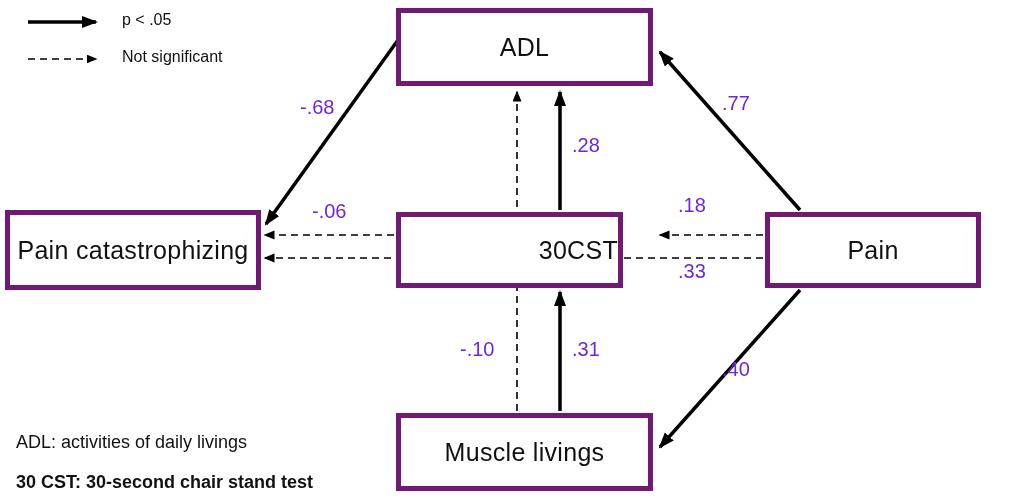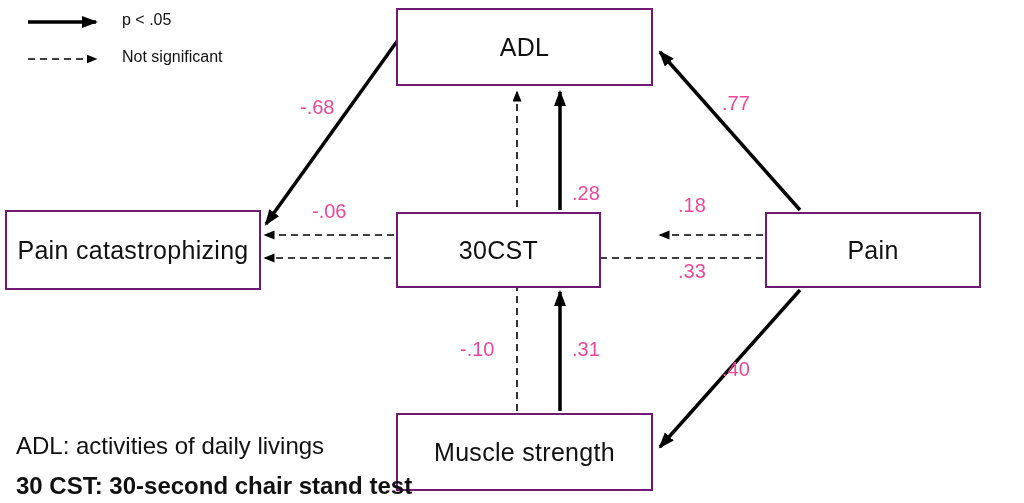--- a/index.html
+++ b/index.html
@@ -19,50 +19,50 @@
   #arrows {
     position: absolute;
     left: 0;
     top: 0;
     z-index: 1;
   }
   .node {
     position: absolute;
     z-index: 2;
     background: #ffffff;
-    border: 2px solid #701a75;
+    border: 5px solid #701a75;
     display: flex;
     align-items: center;
     justify-content: center;
     box-sizing: border-box;
   }
   .node .node-label {
     font-size: 25px;
     letter-spacing: 0.3px;
     color: #111111;
     white-space: nowrap;
   }
   .coef {
     position: absolute;
     z-index: 3;
     font-size: 20px;
-    color: #ec4899;
+    color: #6d28d9;
     white-space: nowrap;
   }
   .legend-text {
     position: absolute;
     z-index: 3;
     font-size: 16px;
     color: #111111;
     white-space: nowrap;
   }
   .footnote {
     position: absolute;
     z-index: 3;
-    font-size: 24px;
+    font-size: 18px;
     color: #111111;
     white-space: nowrap;
   }
   line.solid-edge {
     stroke: #000000;
     stroke-width: 3.5;
   }
   line.dashed-edge {
     stroke: #000000;
     stroke-width: 1.6;
@@ -100,34 +100,34 @@
   </svg>
 
   <div class="node" style="left:396px; top:8px; width:257px; height:78px;">
     <span class="node-label">ADL</span>
   </div>
 
   <div class="node" style="left:5px; top:210px; width:256px; height:80px;">
     <span class="node-label">Pain catastrophizing</span>
   </div>
 
-  <div class="node" style="left:396px; top:212px; width:205px; height:76px;">
+  <div class="node" style="left:396px; top:212px; width:227px; height:76px;justify-content:flex-end;">
     <span class="node-label">30CST</span>
   </div>
 
   <div class="node" style="left:765px; top:212px; width:216px; height:76px;">
     <span class="node-label">Pain</span>
   </div>
 
   <div class="node" style="left:396px; top:413px; width:257px; height:78px;">
-    <span class="node-label">Muscle strength</span>
+    <span class="node-label">Muscle livings</span>
   </div>
 
   <div class="coef" style="left:300px; top:96px;">-.68</div>
-  <div class="coef" style="left:572px; top:134px;margin-top:48px;">.28</div>
+  <div class="coef" style="left:572px; top:134px;">.28</div>
   <div class="coef" style="left:722px; top:92px;">.77</div>
   <div class="coef" style="left:312px; top:200px;">-.06</div>
   <div class="coef" style="left:678px; top:194px;">.18</div>
   <div class="coef" style="left:678px; top:260px;">.33</div>
   <div class="coef" style="left:460px; top:338px;">-.10</div>
   <div class="coef" style="left:572px; top:338px;">.31</div>
   <div class="coef" style="left:722px; top:358px;">.40</div>
 
   <div class="legend-text" style="left:122px; top:11px;">p &lt; .05</div>
   <div class="legend-text" style="left:122px; top:48px;">Not significant</div>

